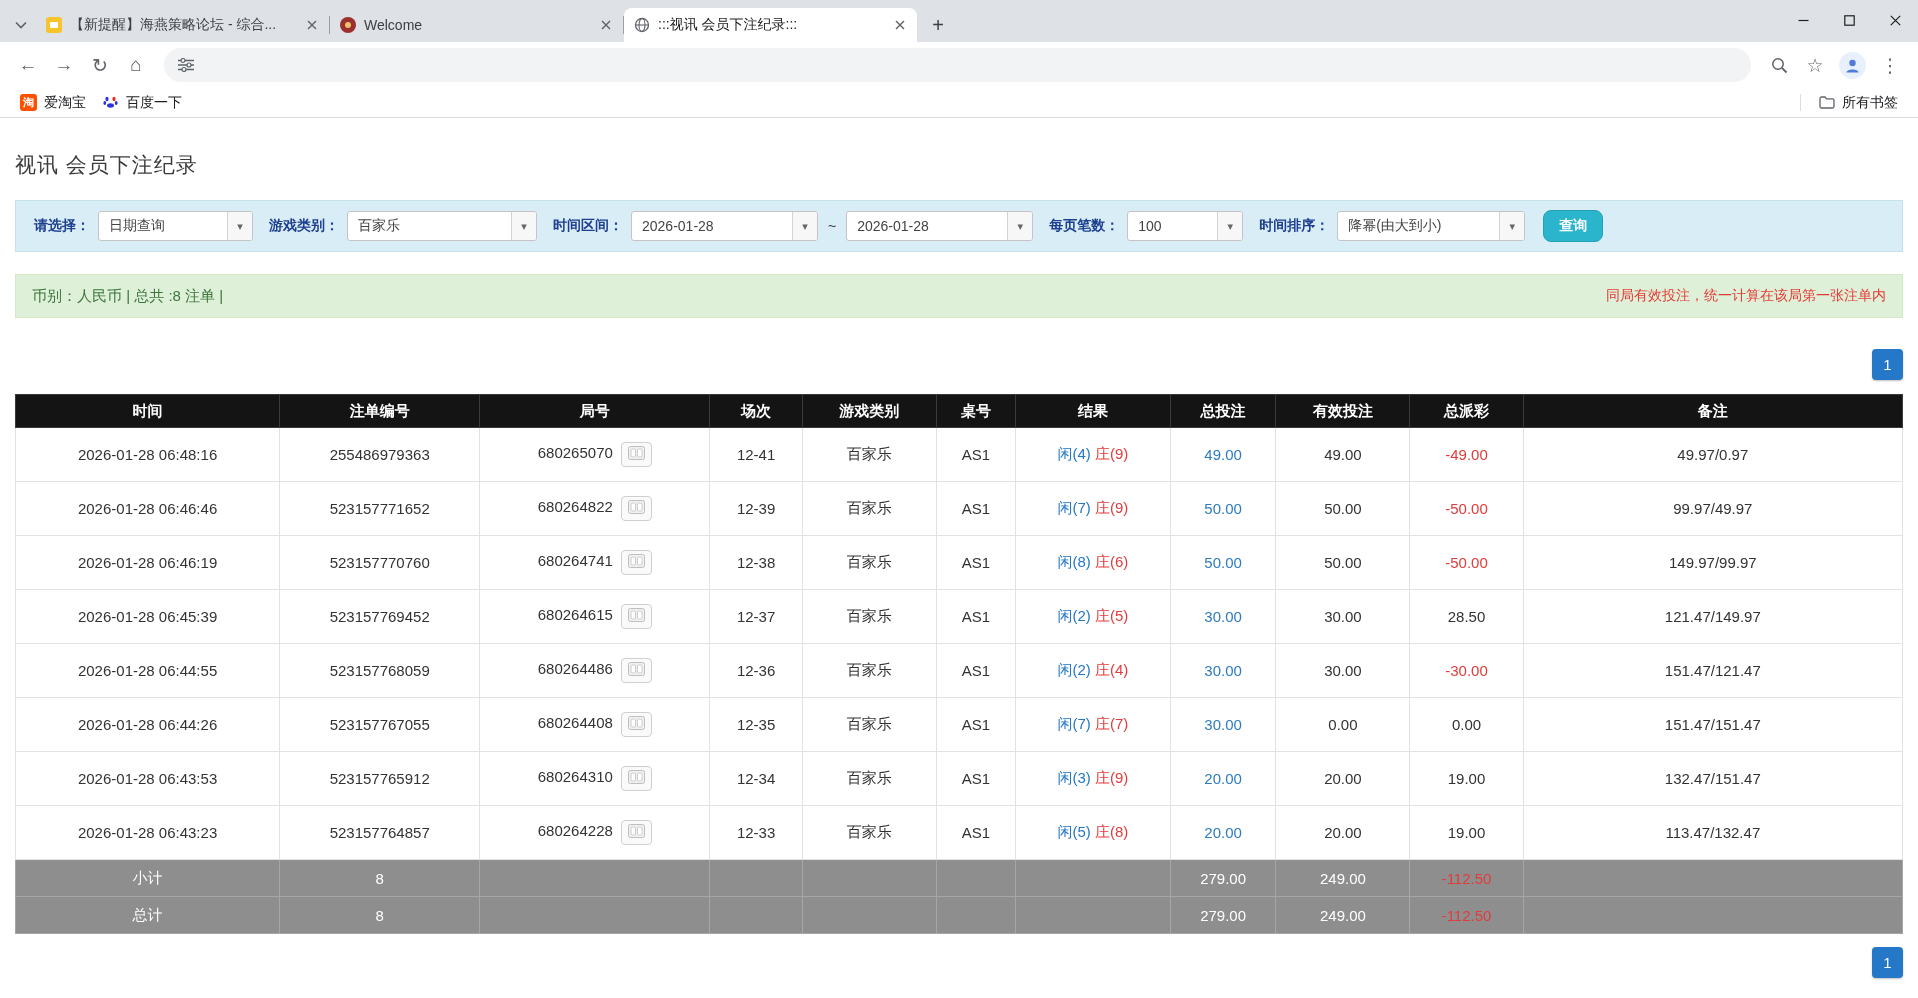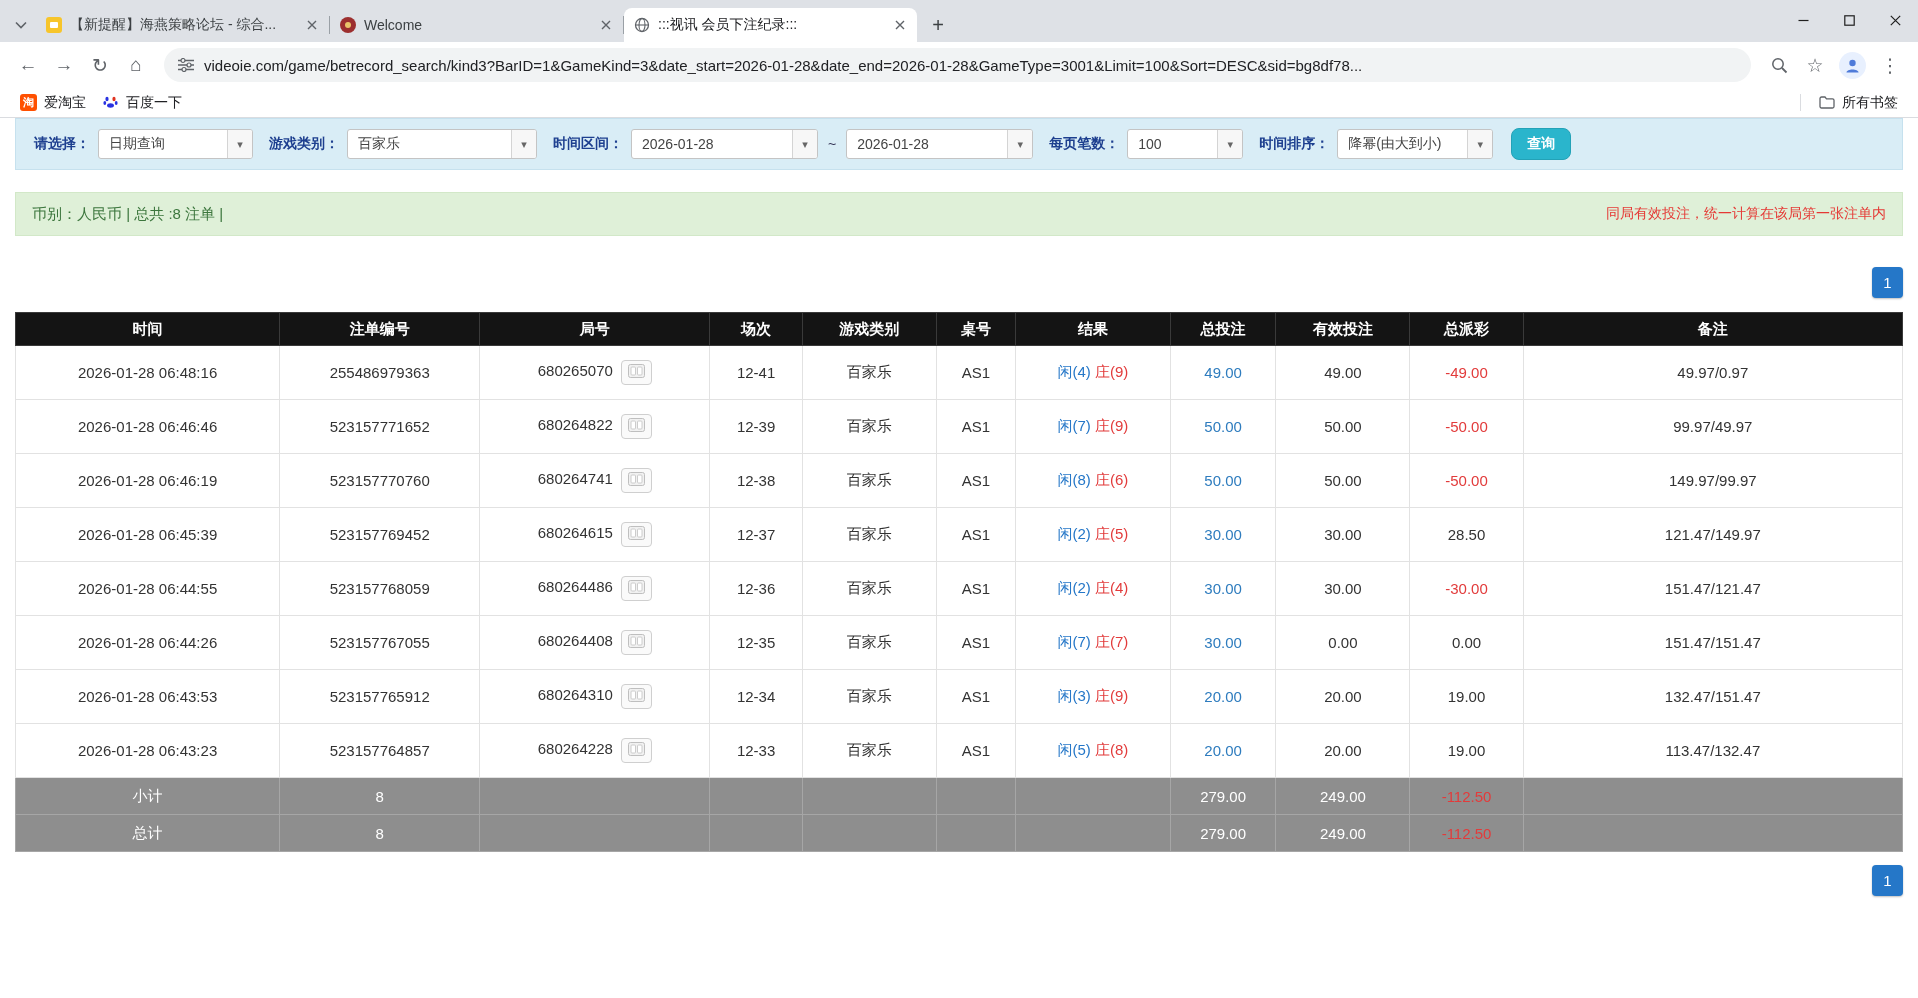--- a/index.html
+++ b/index.html
@@ -61,21 +61,21 @@
 
   .filterbar { height: 52px; background: #d9edf6; border: 1px solid #c6e1ee;
     display: flex; align-items: center; padding: 0 18px; gap: 8px; }
   .flabel { font-size: 14px; font-weight: bold; color: #1d3f8f; margin-left: 8px; white-space: nowrap; }
   .combo { height: 30px; background: #fff; border: 1px solid #c4c4c4; border-radius: 3px;
     display: inline-flex; align-items: stretch; overflow: hidden; cursor: pointer; }
   .combo-val { flex: 1; display: flex; align-items: center; padding: 0 10px; font-size: 14px; color: #444;
     white-space: nowrap; overflow: hidden; }
   .combo-arrow { width: 25px; border-left: 1px solid #d4d4d4; background: #f7f7f7; color: #666;
     display: flex; align-items: center; justify-content: center; font-size: 11px; }
-  .c1 { width: 155px; } .c2 { width: 190px; } .c3 { width: 187px; } .c4 { width: 116px; } .c5 { width: 156px; }
+  .c1 { width: 155px; } .c2 { width: 190px; } .c3 { width: 187px; } .c4 { width: 116px; } .c5 { width: 188px; }
   .tilde { font-size: 14px; color: #335; padding: 0 2px; }
   .search-btn { height: 32px; padding: 0 15px; margin-left: 10px; background: #2ab5cc; color: #fff;
     border: 1px solid #23a2b7; border-radius: 8px; font-size: 14px; font-weight: bold; cursor: pointer;
     font-family: inherit; }
 
   .infobar { margin-top: 22px; height: 44px; background: #dff0d8; border: 1px solid #d2e8c8;
     display: flex; align-items: center; justify-content: space-between; padding: 0 16px; gap: 44px; }
   .info-left { font-size: 15px; color: #3c763d; }
   .info-right { font-size: 14px; color: #e53935; }
 
@@ -173,21 +173,20 @@
   <button class="navbtn" data-name="forward-button">→</button>
   <button class="navbtn" data-name="reload-button">↻</button>
   <button class="navbtn" data-name="home-button">⌂</button>
   <div class="urlbar" data-name="url-bar">
     <svg data-name="site-settings-icon" width="16" height="14" viewBox="0 0 16 14">
       <path d="M0 2.5 H16 M0 7 H16 M0 11.5 H16" stroke="#5f6368" stroke-width="1.4"></path>
       <circle cx="5" cy="2.5" r="2" fill="#f1f3f4" stroke="#5f6368" stroke-width="1.2"></circle>
       <circle cx="11" cy="7" r="2" fill="#f1f3f4" stroke="#5f6368" stroke-width="1.2"></circle>
       <circle cx="6" cy="11.5" r="2" fill="#f1f3f4" stroke="#5f6368" stroke-width="1.2"></circle>
     </svg>
-    <span class="url-text" data-name="url-text">videoie.com/game/betrecord_search/kind3?BarID=1&amp;GameKind=3&amp;date_start=2026-01-28&amp;date_end=2026-01-28&amp;GameType=3001&amp;Limit=100&amp;Sort=DESC&amp;sid=bg8df78...</span>
   </div>
   <button class="navbtn" data-name="zoom-icon">
     <svg width="17" height="17" viewBox="0 0 17 17">
         <circle cx="7" cy="7" r="5.2" fill="none" stroke="#5f6368" stroke-width="1.5"></circle>
         <path d="M11 11 L15.5 15.5" stroke="#5f6368" stroke-width="1.8"></path>
       </svg>
   </button>
   <button class="navbtn" data-name="bookmark-star-icon">☆</button>
   <div class="avatar" data-name="profile-avatar">
     <svg data-name="person-icon" width="17" height="17" viewBox="0 0 17 17">
@@ -221,20 +220,21 @@
     <span data-name="folder-icon" style="margin-right:7px;display:flex;">
       <svg width="16" height="13" viewBox="0 0 16 13">
           <path d="M1 2.5 C1 1.7 1.7 1 2.5 1 H6 L7.5 2.8 H13.5 C14.3 2.8 15 3.5 15 4.3 V10.5 C15 11.3 14.3 12 13.5 12 H2.5 C1.7 12 1 11.3 1 10.5 Z" fill="none" stroke="#5f6368" stroke-width="1.3"></path>
         </svg>
     </span>
     <span data-name="all-bookmarks-label">所有书签</span>
   </div>
 </div>
 
 <div class="page" data-name="page-content">
+  <h1 class="page-title" data-name="page-title">视讯 会员下注纪录</h1>
 
   <div class="filterbar" data-name="filter-bar">
     <span class="flabel" style="margin-left:0" data-name="select-label">请选择：</span>
     <div class="combo c1" data-name="query-type-select">
       <span class="combo-val" data-name="query-type-value">日期查询</span>
       <span class="combo-arrow" data-name="chevron-down-icon">▾</span>
     </div>
     <span class="flabel" data-name="game-type-label">游戏类别：</span>
     <div class="combo c2" data-name="game-type-select">
       <span class="combo-val" data-name="game-type-value">百家乐</span>

